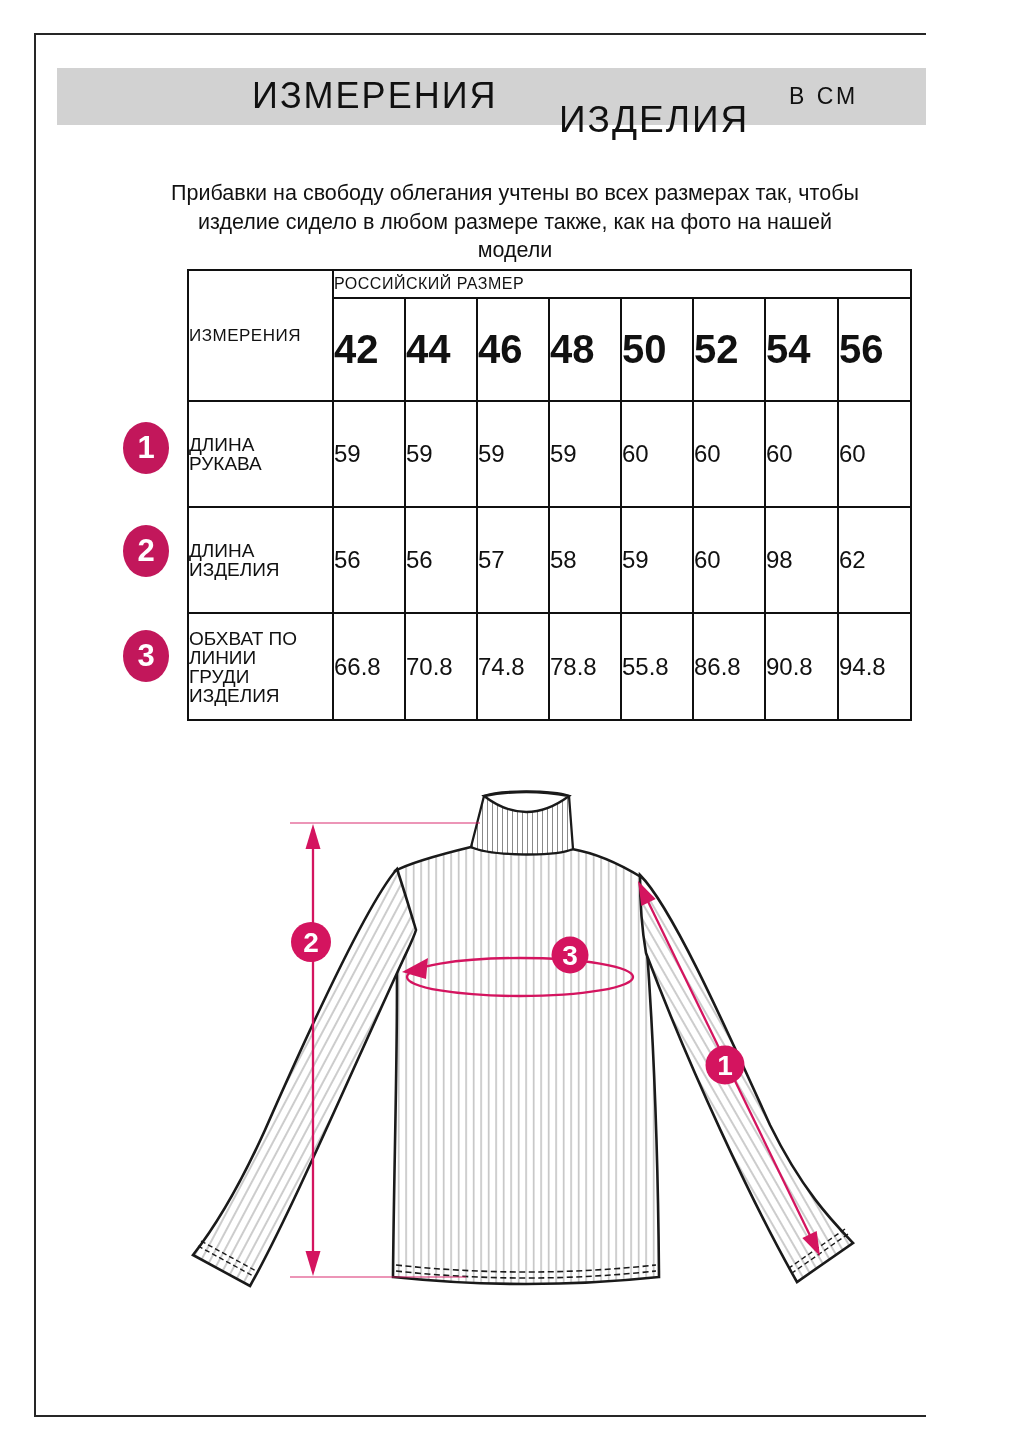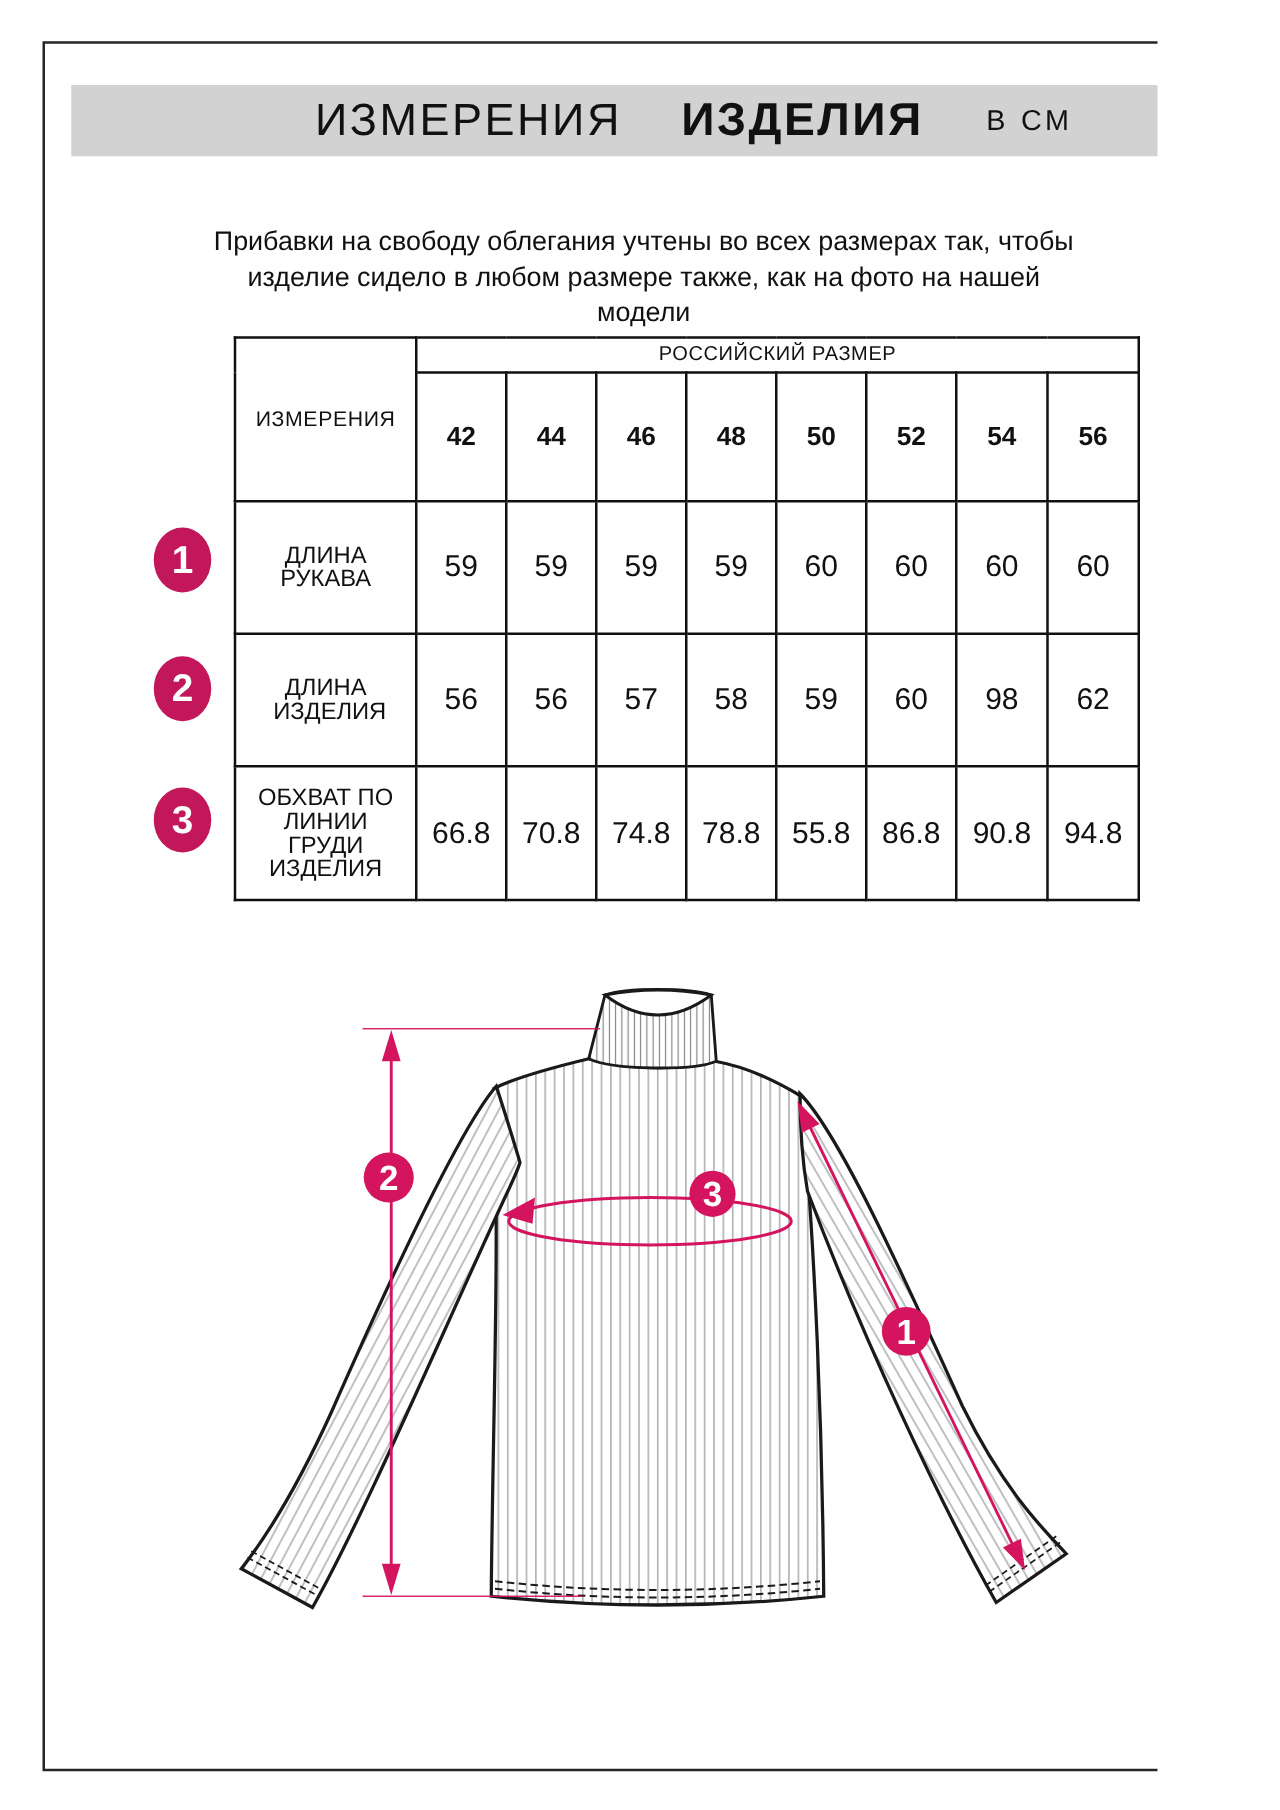--- a/index.html
+++ b/index.html
@@ -4,34 +4,34 @@
 <style>
   html,body{margin:0;padding:0;background:#ffffff;}
   .page{position:relative;width:926px;height:1448px;background:#fff;overflow:hidden;
         font-family:"Liberation Sans", sans-serif;color:#111;}
   .frame{position:absolute;left:34px;top:33px;width:946px;height:1384px;
          border:2px solid #262626;box-sizing:border-box;}
   
   .titlebar{position:absolute;left:57px;top:68px;width:900px;height:57px;background:#d2d2d2;}
   .titlebar span{position:absolute;top:50%;transform:translateY(-52%);white-space:nowrap;}
   .t1{left:195px;font-size:36px;font-weight:400;letter-spacing:2px;}
-  .t2{left:488px;font-size:37px;font-weight:700;letter-spacing:2px;}
+  .t2{left:502px;font-size:37px;font-weight:400;letter-spacing:2px;margin-top:24px;}
   .t3{left:732px;font-size:23px;font-weight:400;letter-spacing:3px;}
   
   .code{position:absolute;left:162px;top:144px;width:706px;text-align:center;font-size:27px;}
   .desc{position:absolute;left:155px;top:179px;width:720px;text-align:center;
         font-size:21.5px;line-height:28.5px;}
   
   table.size-table{position:absolute;left:187px;top:269px;width:723px;
         border-collapse:collapse;table-layout:fixed;}
-  table.size-table td{border:2px solid #101010;text-align:center;vertical-align:middle;
+  table.size-table td{border:2px solid #101010;text-align:left;vertical-align:middle;
         padding:0;overflow:hidden;}
   .c-meas{font-size:17px;letter-spacing:0.5px;}
   .c-group{font-size:16px;letter-spacing:0.5px;height:26px;}
-  .r-sizes td{font-size:21px;font-weight:800;height:101px;}
+  .r-sizes td{font-size:40px;font-weight:800;height:101px;}
   .r-data td{font-size:24px;}
   .r-data .c-label{font-size:19px;line-height:19px;}
   .c-label span{display:inline-block;}
   .r-d0 td{height:104px;} .r-d1 td{height:104px;} .r-d2 td{height:105px;}
   .r-d0 .c-label span{max-width:132px;}
   .r-d1 .c-label span{max-width:84px;}
   .r-d2 .c-label span{max-width:116px;}
   
   .row-badge{position:absolute;left:123px;width:46px;height:52px;border-radius:50%;
         background:#c2175b;color:#fff;display:flex;align-items:center;justify-content:center;

